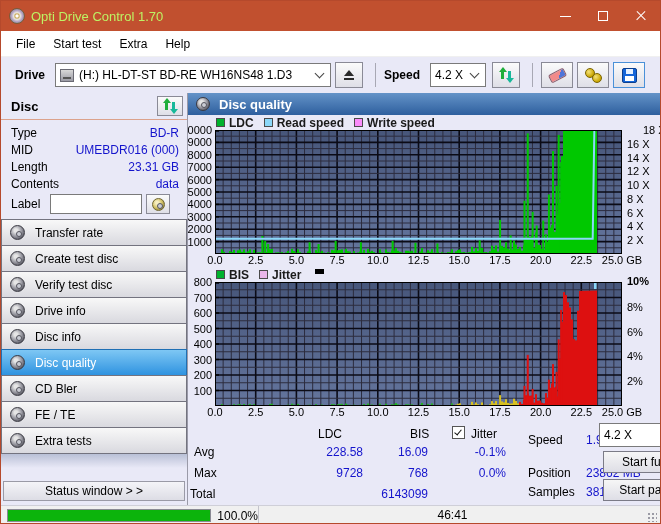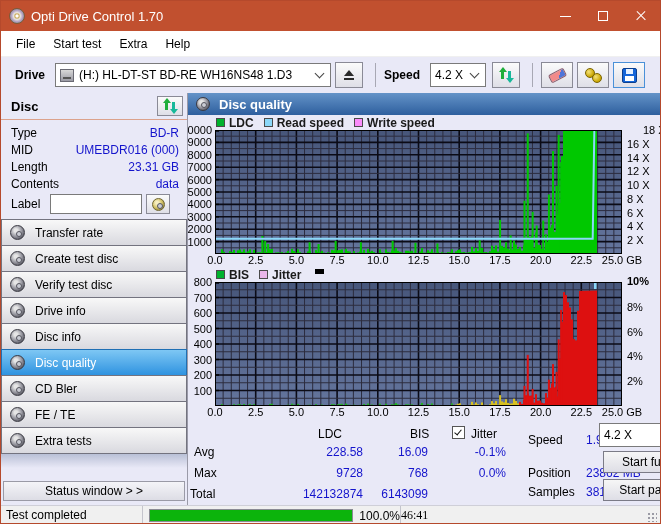--- a/index.html
+++ b/index.html
@@ -1,21 +1,21 @@
 <!DOCTYPE html>
 <html><head>
 <meta charset="utf-8">
 <style>
   * { margin:0; padding:0; box-sizing:border-box; }
   html,body { background:#555; font-family:"Liberation Sans", sans-serif; }
   .window { position:relative; width:661px; height:524px; background:#e9e9f7;
             border:1px solid #b5492c; overflow:hidden; font-size:12px; color:#000; }
 
   
-  .titlebar { height:30px; background:#c1502f; display:flex; align-items:center; color:#ffffff; }
+  .titlebar { height:30px; background:#c1502f; display:flex; align-items:center; color:#bef264; }
   .app-icon { width:16px; height:16px; border-radius:50%; margin:0 6px 0 8px;
               background:radial-gradient(circle at 50% 50%, #fff 0 12%, #caa85a 20%, #e8e4da 35%, #b7a6c8 55%, #8e8e9a 75%, #6e6e78 100%);
               border:1px solid #7a5a3a; }
   .title-text { font-size:13px; }
   .win-controls { margin-left:auto; display:flex; height:30px; }
   .win-btn { width:38px; height:30px; display:flex; align-items:center; justify-content:center; cursor:default; }
   .glyph-min { width:11px; height:1px; background:#fff; }
   .glyph-max { width:10px; height:10px; border:1px solid #fff; }
   .glyph-x { position:relative; width:12px; height:12px; }
   .glyph-x i { position:absolute; left:0; top:5px; width:12px; height:1.4px; background:#fff; }
@@ -132,21 +132,21 @@
        border:1px solid #7b7b87; text-align:center; line-height:20px; font-size:12px; }
   .dd-bottom { position:absolute; left:411px; top:4px; width:86px; }
 
   
   .statusbar { height:20px; background:#f0f0f0; border-top:1px solid #cfcfd8; display:flex; align-items:center; font-size:12px; }
   .sb-cell1 { width:142px; flex:none; padding-left:5px; height:100%; line-height:19px; border-right:1px solid #c4c4cc; }
   .sb-cell2 { width:258px; flex:none; height:100%; display:flex; align-items:center; border-right:1px solid #c4c4cc;justify-content:flex-end; }
   .progress-track { width:208px; height:13px; border:1px solid #8a8a94; background:#fff; margin-left:6px; }
   .progress-fill { height:100%; background:#0cb40c; }
   .sb-pct { margin-left:6px; }
-  .sb-cell3 { flex:1; height:100%; line-height:19px; text-align:left; padding-right:14px; position:relative;font-family:Liberation Serif, serif; }
+  .sb-cell3 { flex:1; height:100%; line-height:19px; text-align:center; padding-right:14px; position:relative; }
   .grip { position:absolute; right:3px; bottom:3px; width:10px; height:10px;
        background:radial-gradient(circle at 2px 2px, #9a9aa4 1px, transparent 1.2px);
        background-size:4px 4px; }
 </style>
 </head>
 <body>
 
 <div class="window">
 
   <div class="titlebar">
@@ -980,21 +980,20 @@
             <span class="check"></span>
           </div>
         <span class="s-label" style="left:283px;top:8px;">Jitter</span>
 
         <span class="s-label" style="left:6px;top:26px;">Avg</span>
         <span class="s-label" style="left:6px;top:47px;">Max</span>
         <span class="s-label" style="left:2px;top:68px;">Total</span>
 
         <span class="s-val" style="left:75px;top:26px;width:100px;">228.58</span>
         <span class="s-val" style="left:75px;top:47px;width:100px;">9728</span>
-        <span class="s-val" style="left:75px;top:68px;width:100px;">142132874</span>
 
         <span class="s-val" style="left:183px;top:26px;width:57px;">16.09</span>
         <span class="s-val" style="left:183px;top:47px;width:57px;">768</span>
         <span class="s-val" style="left:183px;top:68px;width:57px;">6143099</span>
 
         <span class="s-val" style="left:248px;top:26px;width:70px;">-0.1%</span>
         <span class="s-val" style="left:248px;top:47px;width:70px;">0.0%</span>
 
         <span class="s-label" style="left:340px;top:14px;">Speed</span>
         <span class="s-vall" style="left:398px;top:14px;">1.96 X</span>
@@ -1007,21 +1006,20 @@
           <span class="dd-text">4.2 X</span>
           <span class="chev"></span>
         </div>
         <div class="stat-btn" style="top:32px;">Start full</div>
         <div class="stat-btn" style="top:60px;">Start part</div>
       </div>
     </div>
   </div>
 
   <div class="statusbar">
-    <div class="sb-cell1">Test completed</div>
     <div class="sb-cell2">
       <div class="progress-track">
           <div class="progress-fill" id="progress-fill" style="width: 100%;"></div>
         </div>
       <span class="sb-pct">100.0%</span>
     </div>
     <div class="sb-cell3">
       <span>46:41</span>
       <span class="grip"></span>
     </div>

